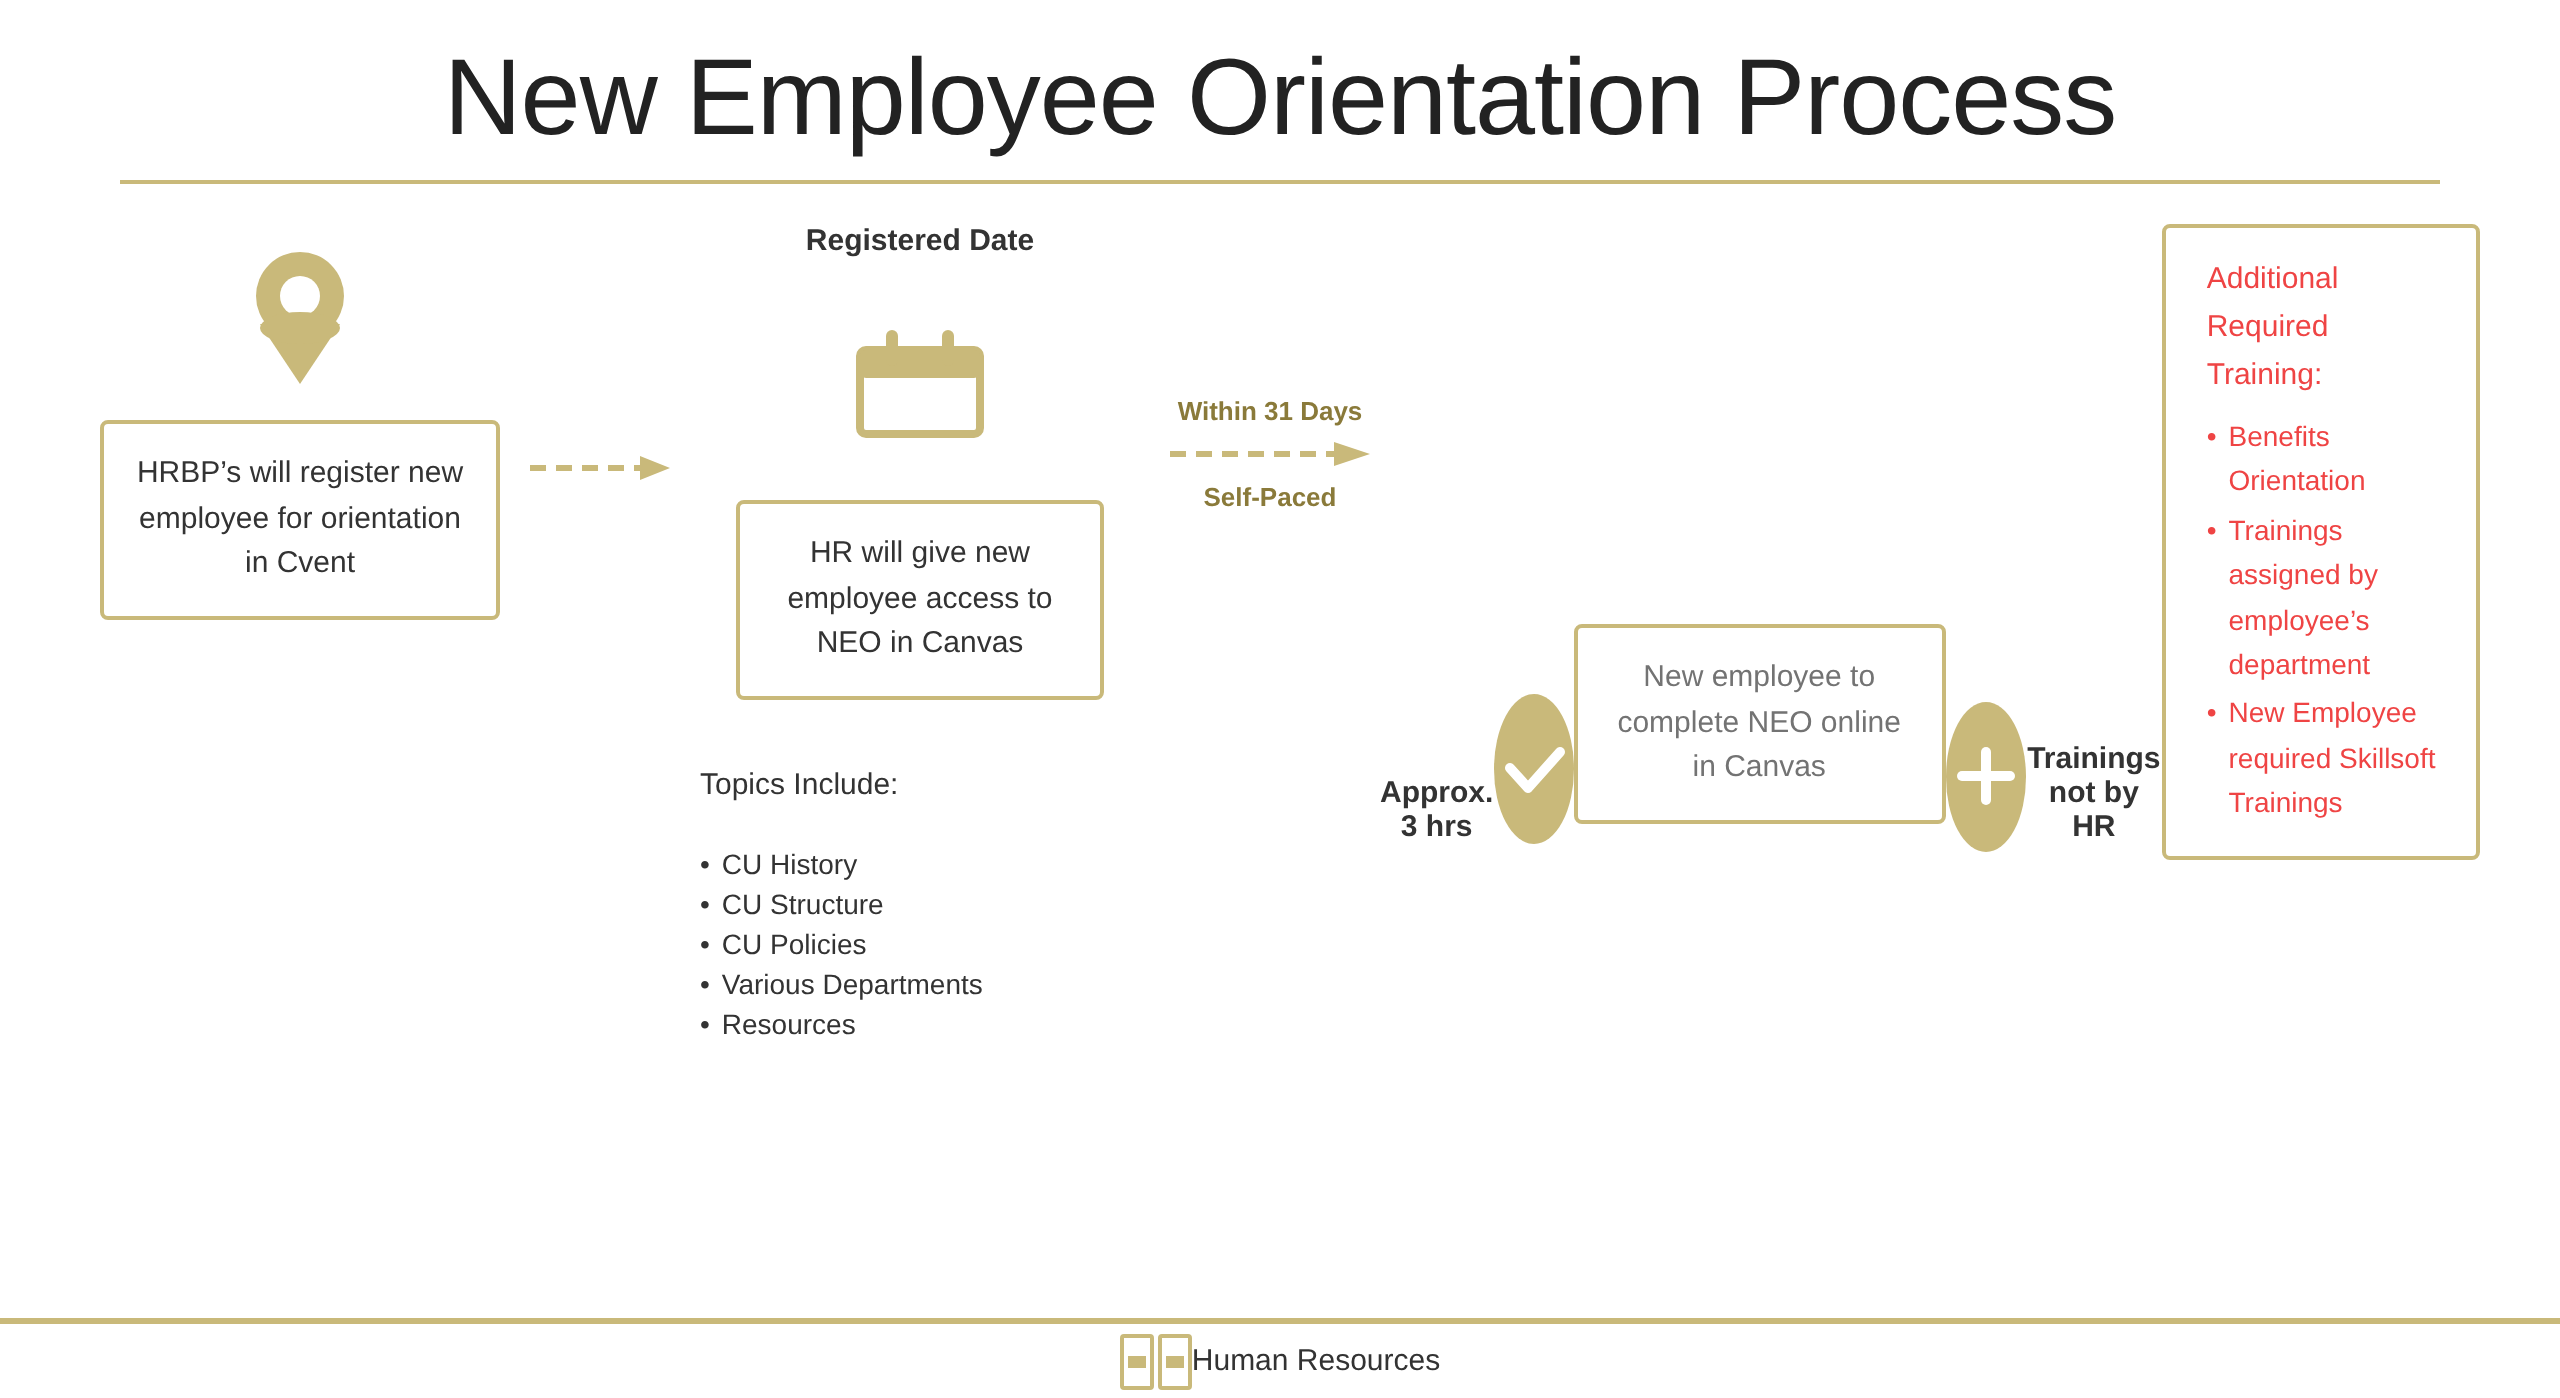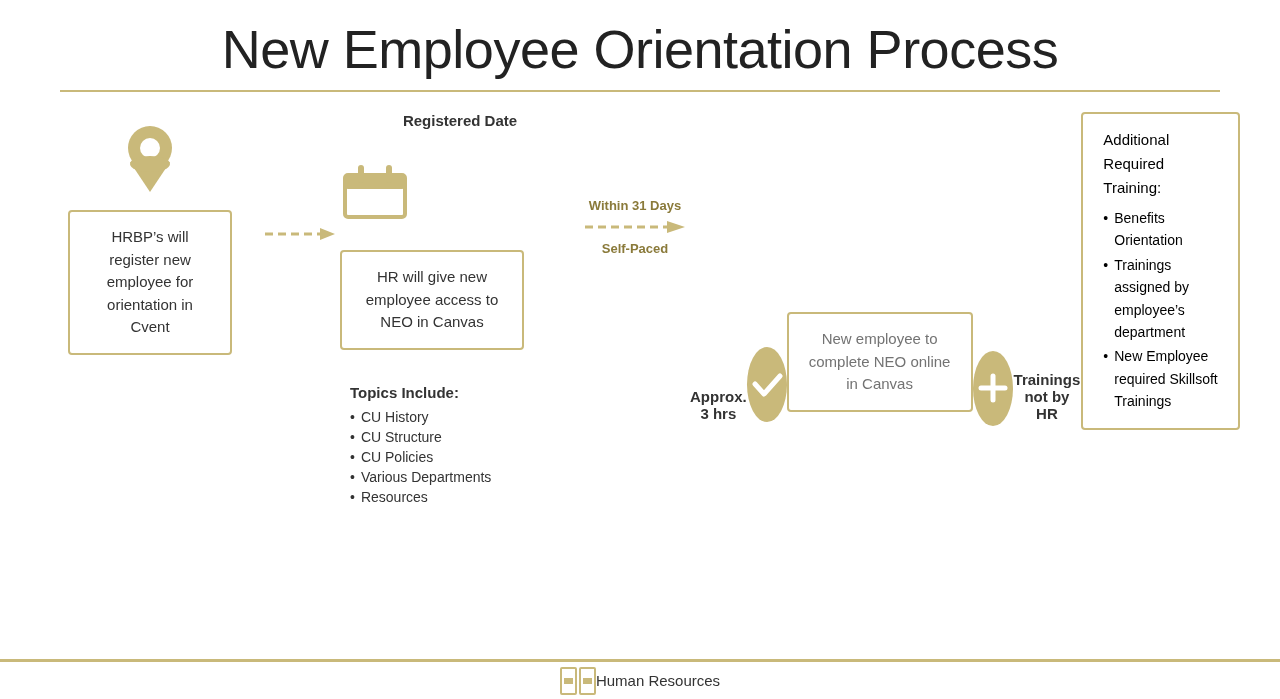--- a/index.html
+++ b/index.html
@@ -65,37 +65,38 @@
     }
 
     .box-hrbp {
       border: 2px solid #c9b97a;
       border-radius: 4px;
       padding: 14px 16px;
       text-align: center;
       font-size: 15px;
       color: #333;
       line-height: 1.5;
-      width: 164px;
+      width: 200px;
     }
 
     
     .arrow-col {
       display: flex;
       align-items: center;
       justify-content: center;
       width: 80px;
       flex-shrink: 0;
       margin-top: 112px;
     }
 
     
     .col2 {
       display: flex;
       flex-direction: column;
+      align-items: center;
       width: 240px;
       flex-shrink: 0;
       gap: 20px;
     }
 
     .col2-label {
       font-size: 15px;
       font-weight: 700;
       color: #333;
       margin-bottom: 8px;
@@ -120,23 +121,23 @@
       margin-bottom: 14px;
     }
 
     .topics-section {
       align-self: flex-start;
       margin-left: 10px;
     }
 
     .topics-title {
       font-size: 15px;
-      font-weight: 700;
-      color: #333;
-      margin-bottom: 6px;
+      font-weight: 400;
+      color: #333;
+      margin-bottom: 21px;
     }
 
     .topics-list {
       list-style: none;
       padding: 0;
     }
 
     .topics-list li {
       font-size: 14px;
       color: #333;
@@ -236,21 +237,21 @@
       color: #333;
       margin-bottom: 8px;
       text-align: center;
     }
 
     .box-training {
       border: 2px solid #c9b97a;
       border-radius: 4px;
       padding: 14px 20px;
       font-size: 14px;
-      color: #000000;
+      color: #ef4444;
       line-height: 1.6;
       width: 280px;
     }
 
     .box-training .training-title {
       font-size: 15px;
       margin-bottom: 6px;
     }
 
     .training-list {

